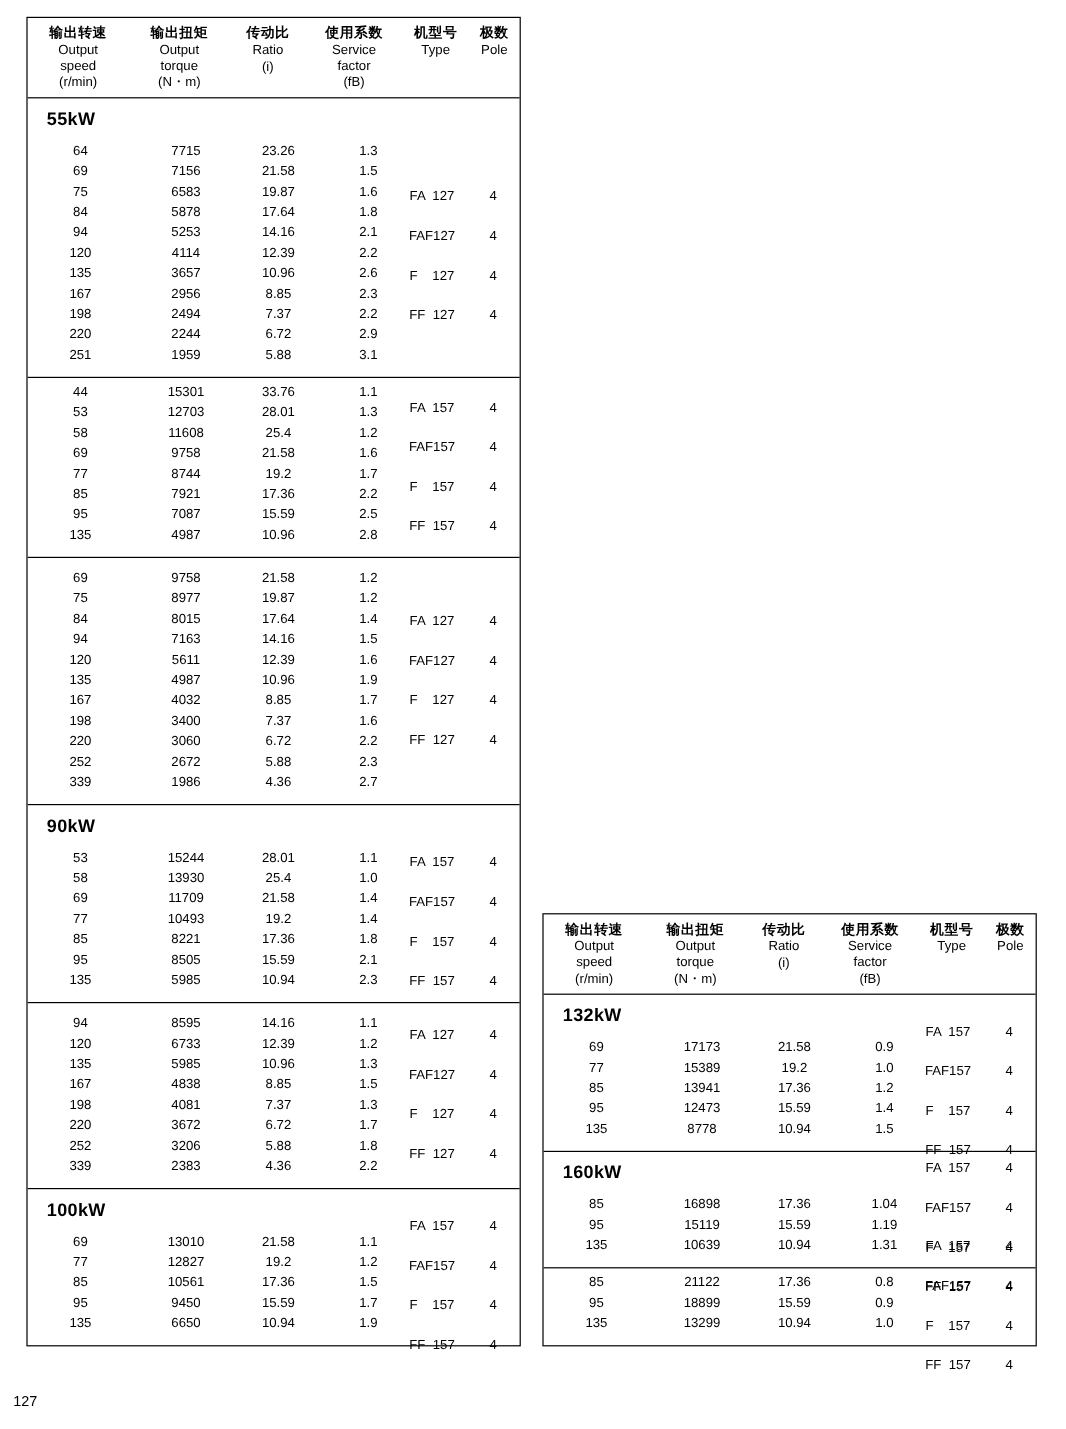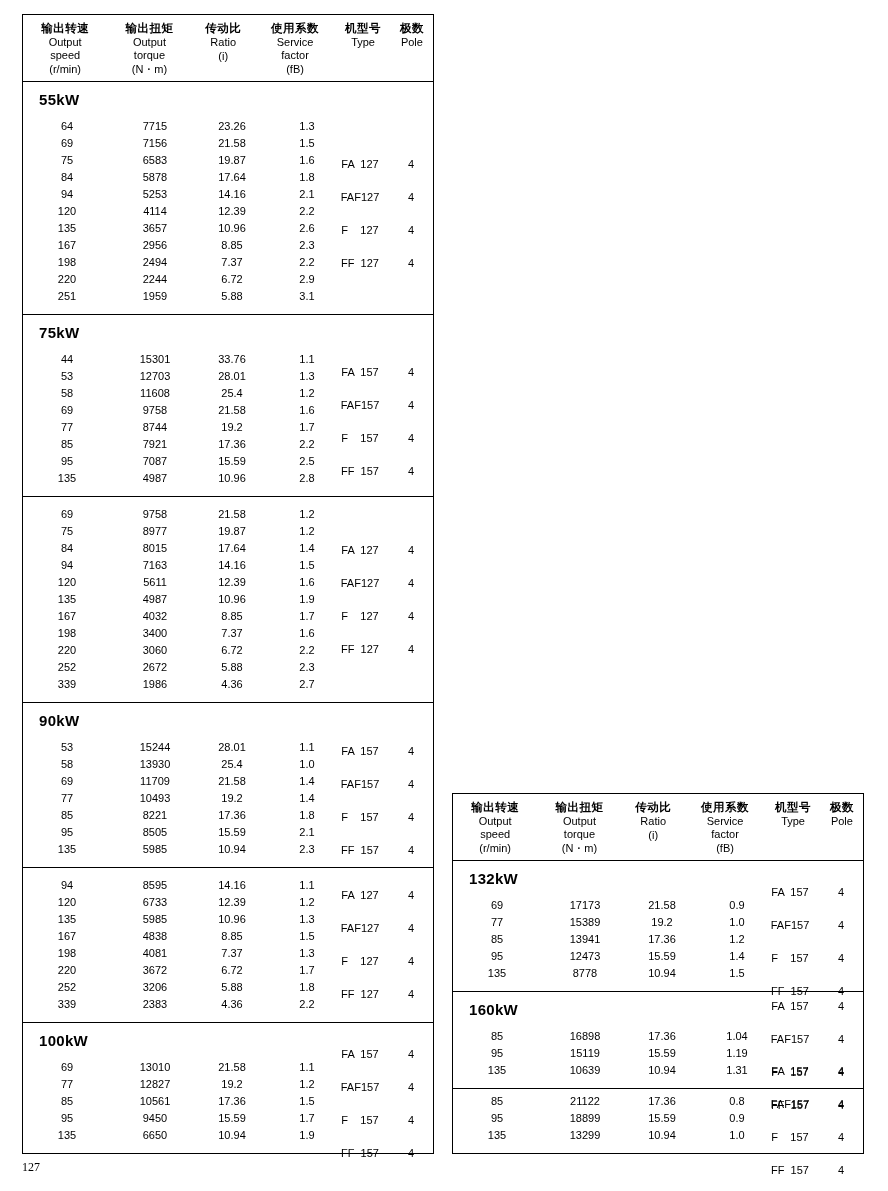--- a/index.html
+++ b/index.html
@@ -116,24 +116,23 @@
     width:58px;
     text-align:center;
     white-space:pre;
   }
   .typerow .p{
     width:44px;
     text-align:center;
   }
   .footer{
     position:absolute;
-    left:22px;
+    left:11px;
     bottom:16px;
     font-size:12px;
-    font-family:Liberation Serif, serif;
   }
 </style>
 </head>
 <body>
 
 <div class="page">
   <div class="columns">
     <div class="col">
       <div class="tbl" id="left-table">
           <div class="hdr">
@@ -249,21 +248,20 @@
                   <div class="p">4</div>
                 </div>
                 <div class="typerow">
                   <div class="t">FF  127</div>
                   <div class="p">4</div>
                 </div>
               </div>
             </div>
           </div>
           <div class="group">
-            <div class="kw">75kW</div>
             <div class="rows">
               <div class="row">
                 <div class="cell c1">44</div>
                 <div class="cell c2">15301</div>
                 <div class="cell c3">33.76</div>
                 <div class="cell c4">1.1</div>
               </div>
               <div class="row">
                 <div class="cell c1">53</div>
                 <div class="cell c2">12703</div>

